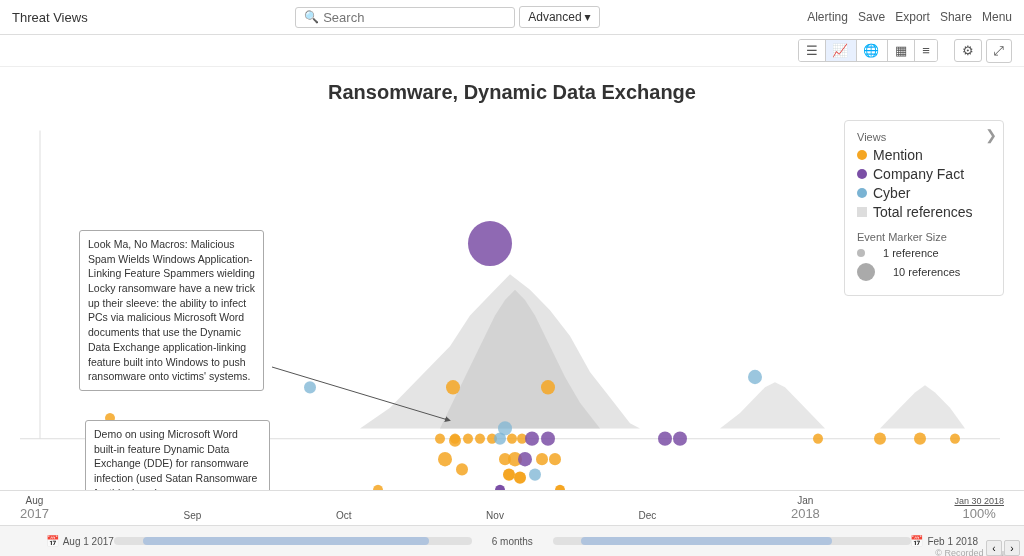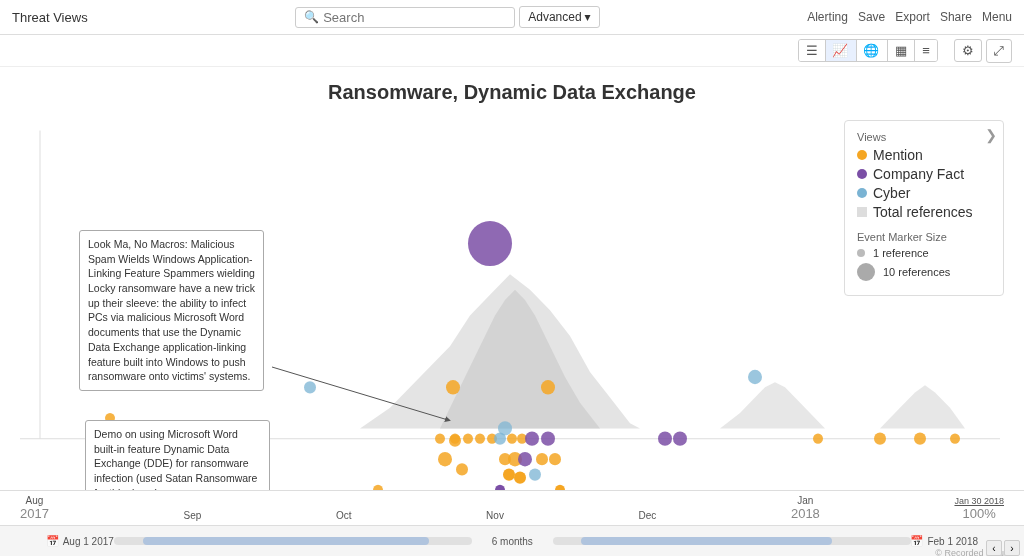--- a/index.html
+++ b/index.html
@@ -165,21 +165,21 @@
     }
     .legend-rect {
       width: 10px; height: 10px;
       flex-shrink: 0;
       background: #ddd;
     }
     .legend-sep { height: 8px; }
     .legend-size-item {
       display: flex;
       align-items: center;
-      gap: 8px;
+      gap: 18px;
       margin-bottom: 4px;
     }
     .size-dot-sm {
       width: 8px; height: 8px;
       border-radius: 50%;
       background: #bbb;
       flex-shrink: 0;
     }
     .size-dot-lg {
       width: 18px; height: 18px;

